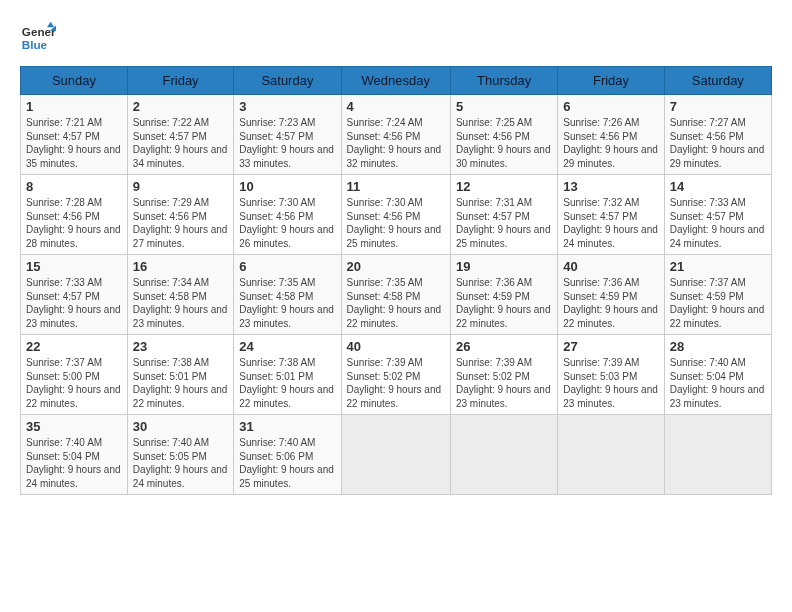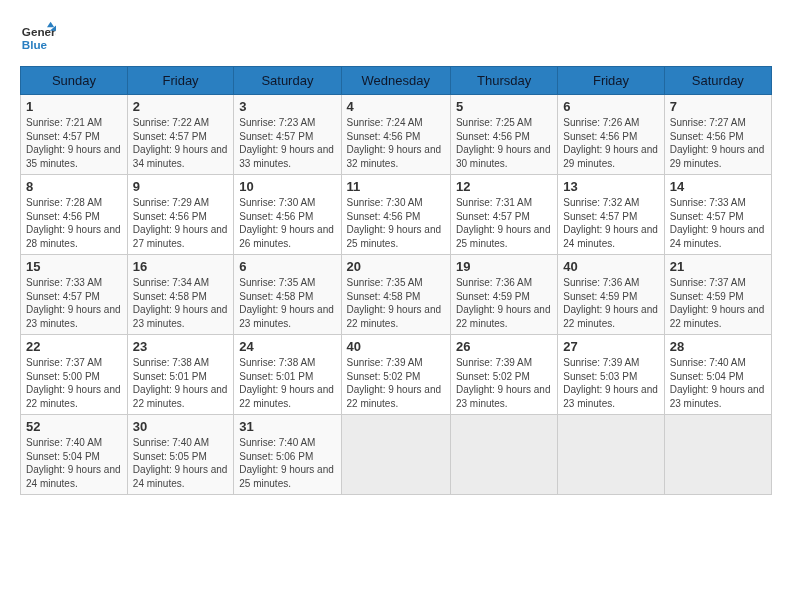--- a/index.html
+++ b/index.html
@@ -228,21 +228,21 @@
           <span class="day-num">27</span>
           <span class="day-info">Sunrise: 7:39 AM<br>Sunset: 5:03 PM<br>Daylight: 9 hours and 23 minutes.</span>
         </td>
         <td>
           <span class="day-num">28</span>
           <span class="day-info">Sunrise: 7:40 AM<br>Sunset: 5:04 PM<br>Daylight: 9 hours and 23 minutes.</span>
         </td>
       </tr>
       <tr>
         <td>
-          <span class="day-num">52</span>
+          <span class="day-num">35</span>
           <span class="day-info">Sunrise: 7:40 AM<br>Sunset: 5:04 PM<br>Daylight: 9 hours and 24 minutes.</span>
         </td>
         <td>
           <span class="day-num">30</span>
           <span class="day-info">Sunrise: 7:40 AM<br>Sunset: 5:05 PM<br>Daylight: 9 hours and 24 minutes.</span>
         </td>
         <td>
           <span class="day-num">31</span>
           <span class="day-info">Sunrise: 7:40 AM<br>Sunset: 5:06 PM<br>Daylight: 9 hours and 25 minutes.</span>
         </td>

